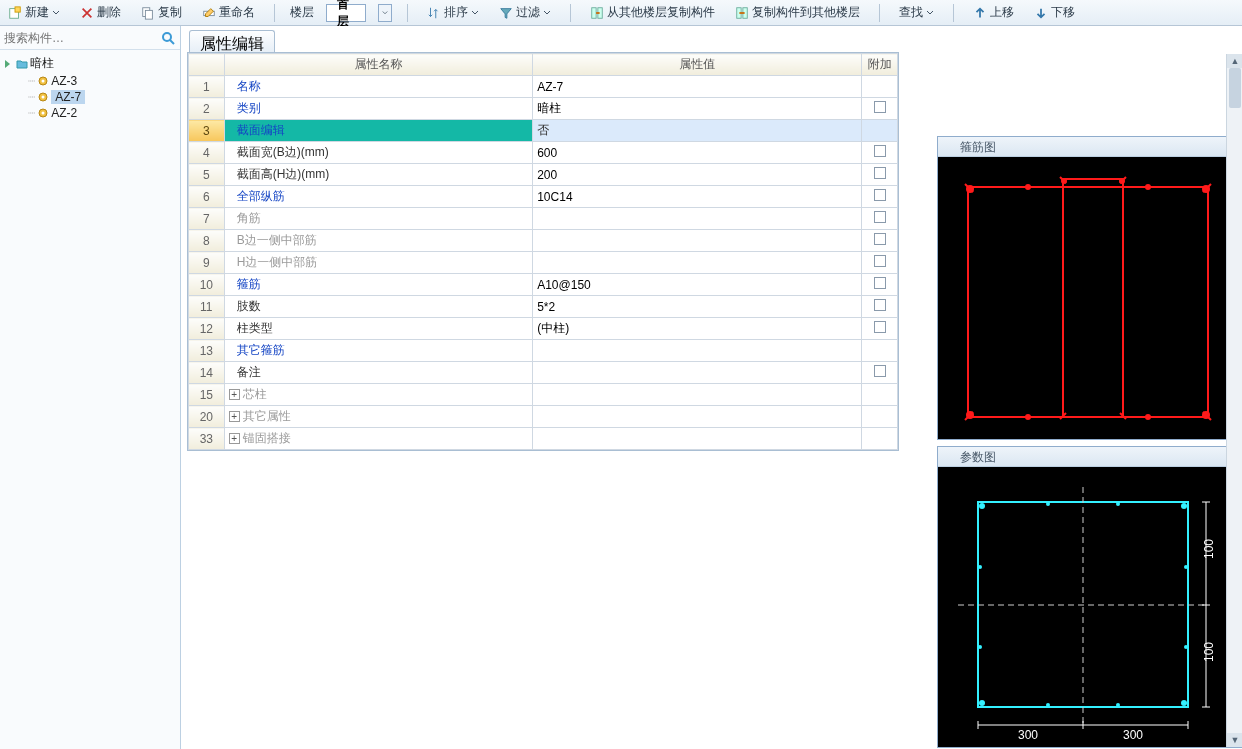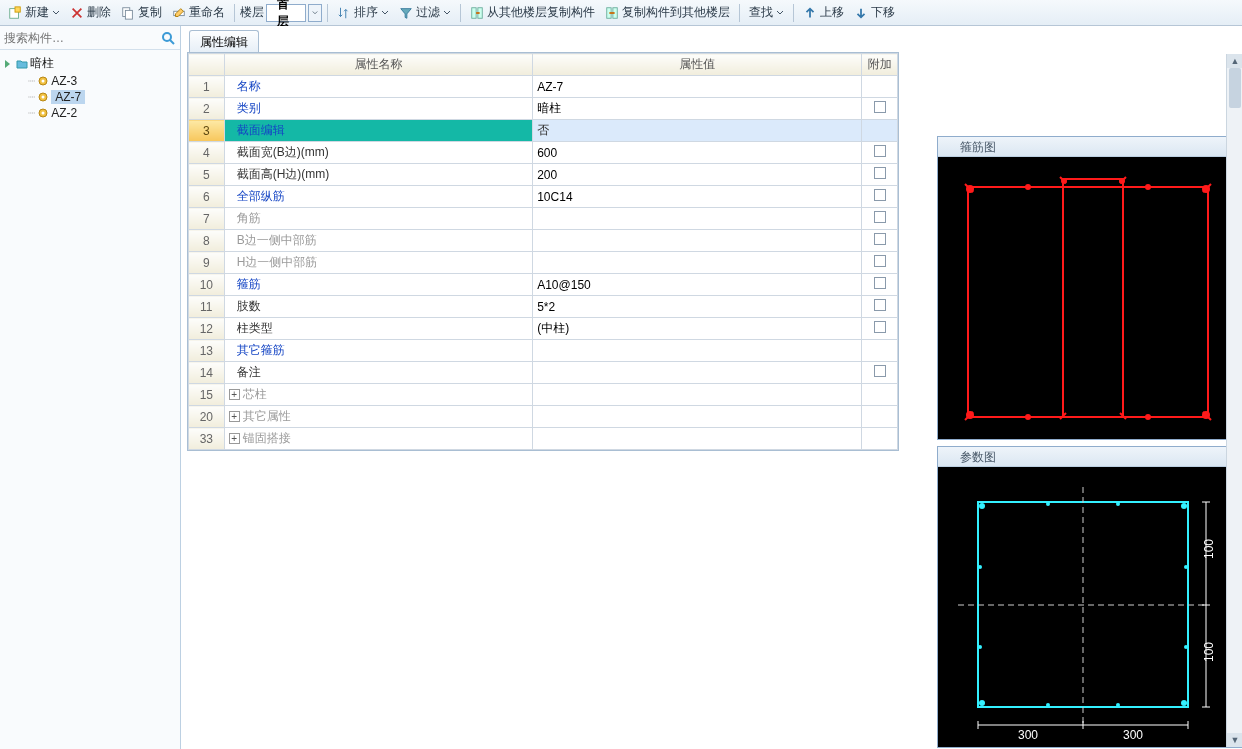--- a/index.html
+++ b/index.html
@@ -1,19 +1,19 @@
 <!DOCTYPE html>
 <html><head>
 <meta charset="utf-8">
 <style>
 * { box-sizing: border-box; margin: 0; padding: 0; font-family: "Microsoft YaHei", SimSun, sans-serif; font-size: 12px; }
 html, body { width: 1242px; height: 749px; overflow: hidden; background: #fff; }
 
 
-.toolbar { height: 26px; background: linear-gradient(#f5f9fc,#e5eef6); border-bottom: 1px solid #b6c6d6; display: flex; align-items: center; padding: 0 4px; gap: 2px; }
+.toolbar { height: 26px; background: linear-gradient(#f5f9fc,#e5eef6); border-bottom: 1px solid #b6c6d6; display: flex; align-items: center; padding: 0 4px; gap: 12px; }
 .tbtn { display: inline-flex; align-items: center; gap: 3px; padding: 2px 4px; cursor: pointer; color: #2b3a48; }
 .tico { width: 14px; height: 14px; display: inline-block; }
 .sep { width: 1px; height: 18px; background: #b6c6d6; margin: 0 3px; }
 .dd { width: 8px; height: 8px; display: inline-block; }
 .floor-sel { width: 40px; height: 18px; border: 1px solid #8faccc; background: #fff; display: inline-flex; align-items: center; padding: 0 10px; font-weight: bold; }
 
 
 .main { display: flex; height: 723px; }
 .leftpane { width: 181px; border-right: 1px solid #bcd0e2; background: #f9fbfd; display: flex; flex-direction: column; }
 .searchbox { height: 24px; border-bottom: 1px solid #d3e0ec; display: flex; align-items: center; padding: 0 4px; }
@@ -23,21 +23,21 @@
 .tree { padding: 4px 2px; }
 .tnode { display: flex; align-items: center; gap: 2px; padding: 1px 0; cursor: pointer; }
 .tnode.root { font-weight: normal; }
 .tico2 { width: 12px; height: 12px; }
 .tlabel { color: #222; }
 .tsel { background: #bcd6ef; }
 
 
 .center { flex: 1; position: relative; background: #fff; display: flex; }
 .tabstrip { position: absolute; top: 4px; left: 8px; height: 22px; display: flex; }
-.tab { border: 1px solid #a9bed3; border-bottom: none; background: linear-gradient(#fdfeff,#e7eff7); padding: 3px 10px; border-radius: 3px 3px 0 0; font-size: 12px; }
+.tab { border: 1px solid #a9bed3; border-bottom: none; background: linear-gradient(#fdfeff,#e7eff7); padding: 3px 10px; border-radius: 3px 3px 0 0; font-size: 16px; }
 
 .gridwrap { position: absolute; top: 26px; left: 6px; width: 712px; border: 1px solid #a9bed3; }
 table.prop { border-collapse: collapse; width: 100%; background: #fff; }
 table.prop th, table.prop td { border: 1px solid #cfd8e2; padding: 2px 4px; height: 19px; }
 table.prop th { background: linear-gradient(#fdfdfb,#f1eddc); font-weight: normal; color: #555; }
 th.val { background: linear-gradient(#ffe7a8,#f8c95a); color: #7a5b18; }
 td.rownum { width: 26px; text-align: center; background: linear-gradient(#fdfdfb,#f1eddc); color: #666; }
 td.pname { width: 225px; color: #333; }
 td.pname.link { color: #1545c4; }
 td.pname.gray { color: #9a9a9a; }

